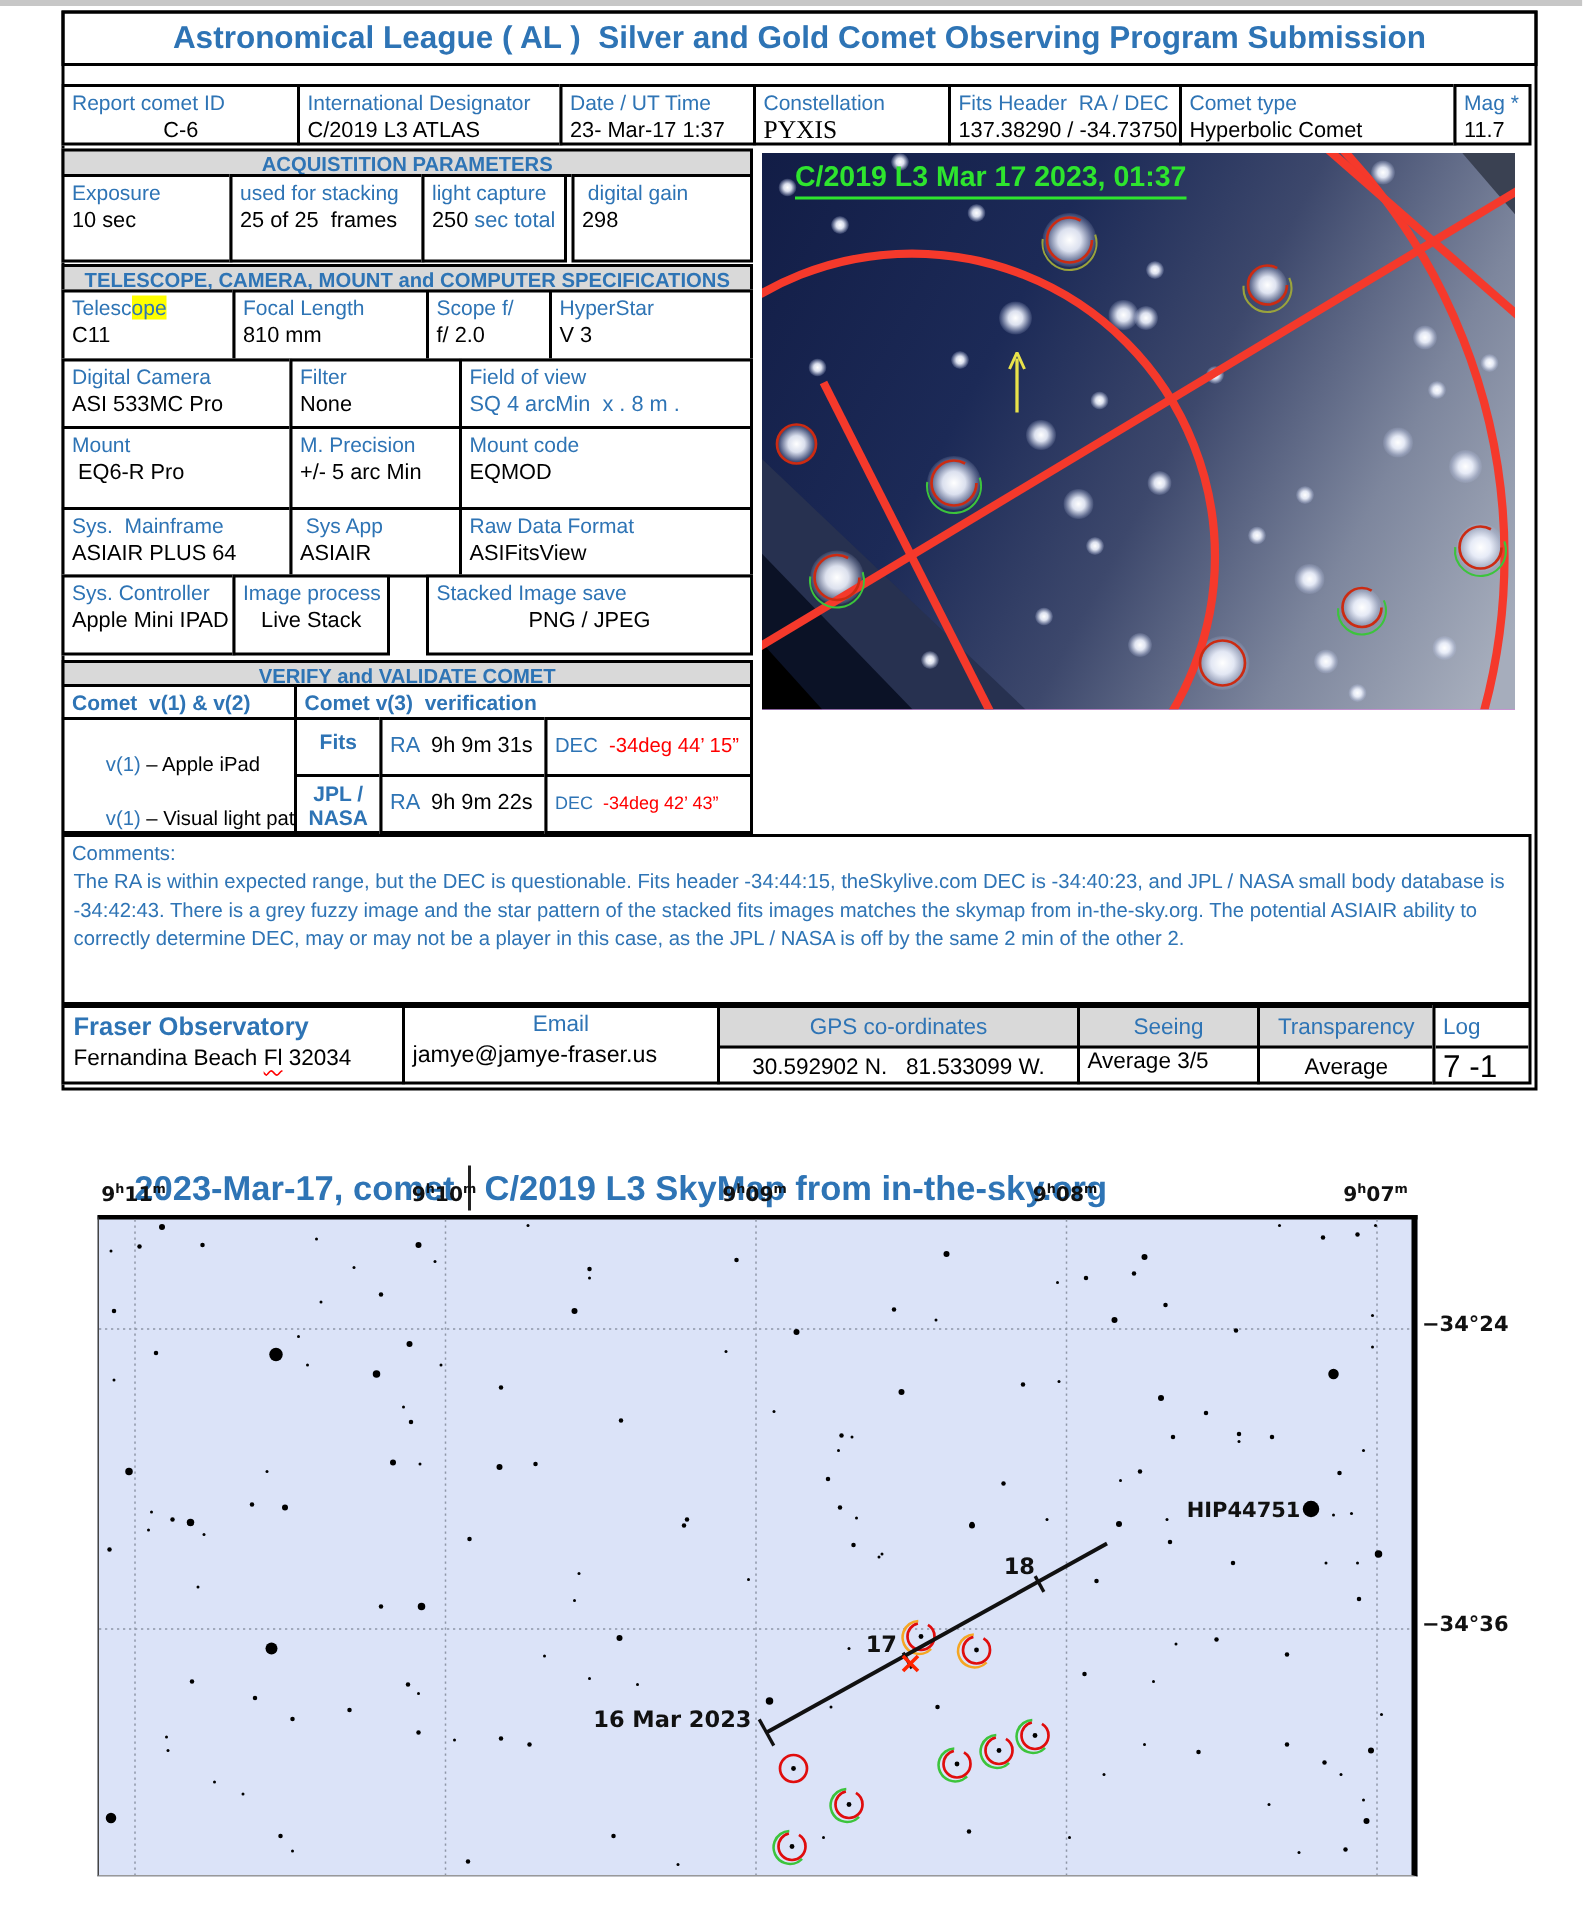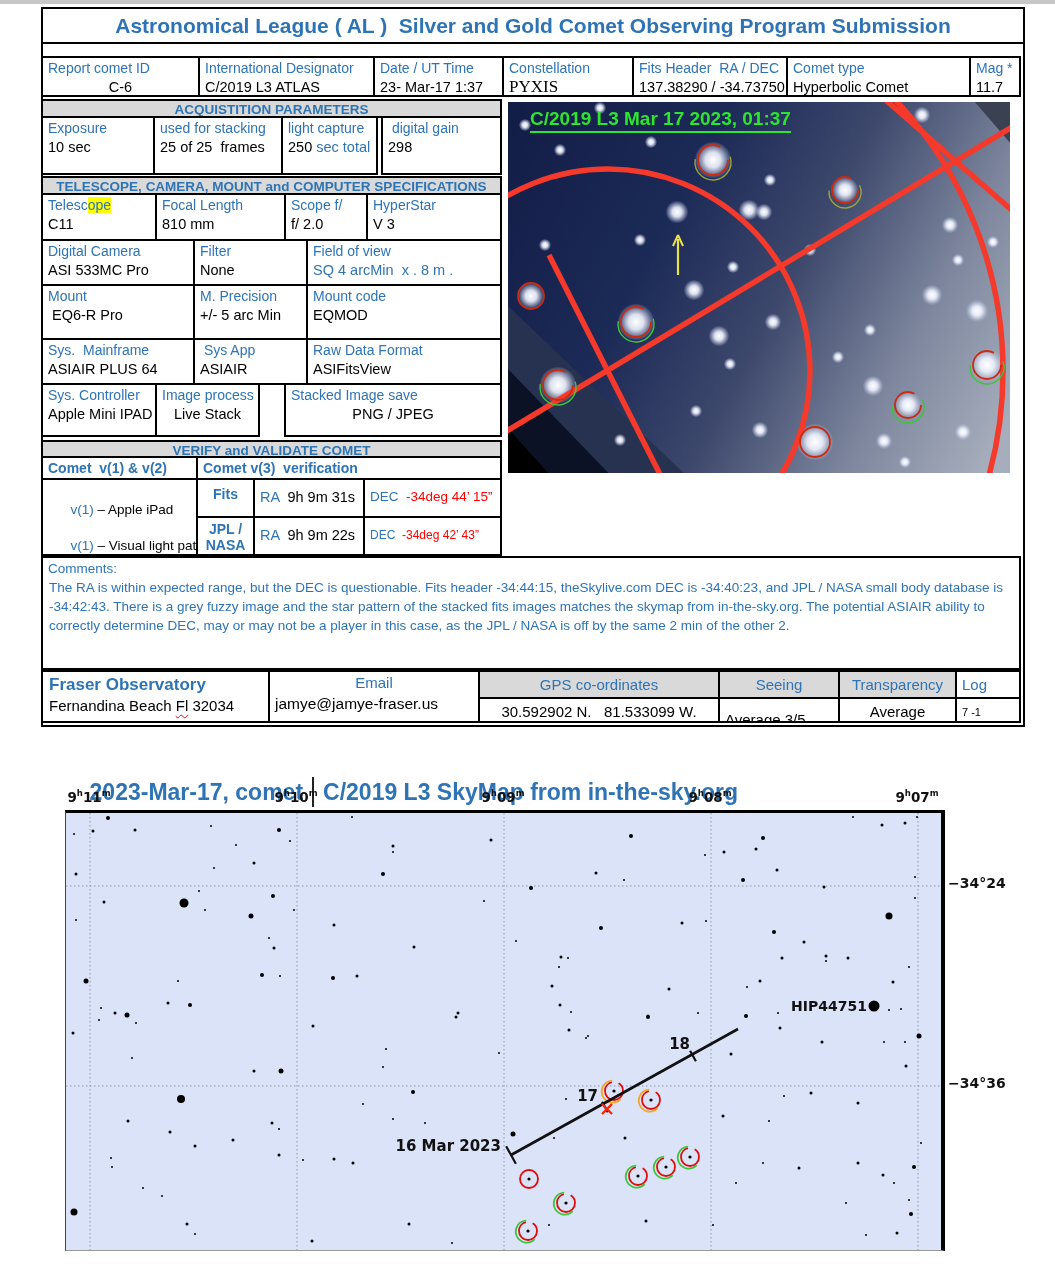--- a/index.html
+++ b/index.html
@@ -217,29 +217,29 @@
   <div class="cell" style="left:268px;top:670px;width:212px;height:53px">
     <div class="lbl ctr" style="font-size:15px">Email</div>
     <div class="val" style="font-size:15.5px;padding-top:4px">jamye@jamye-fraser.us</div>
   </div>
   <div class="cell" style="left:478px;top:670px;width:242px;height:53px;padding:0">
     <div class="ctr bold blue" style="background:#D9D9D9;font-size:15px;height:25px;line-height:25px;border-bottom:2px solid #000;font-weight:normal">GPS co-ordinates</div>
     <div class="val ctr" style="font-size:15px;padding-top:4px">30.592902 N.   81.533099 W.</div>
   </div>
   <div class="cell" style="left:718px;top:670px;width:122px;height:53px;padding:0">
     <div class="ctr blue" style="background:#D9D9D9;font-size:15px;height:25px;line-height:25px;border-bottom:2px solid #000">Seeing</div>
-    <div class="val" style="font-size:15px;padding-top:12px">Average 3/5</div>
+    <div class="val" style="font-size:15px;padding-top:0">Average 3/5</div>
   </div>
   <div class="cell" style="left:838px;top:670px;width:119px;height:53px;padding:0">
     <div class="ctr blue" style="background:#D9D9D9;font-size:15px;height:25px;line-height:25px;border-bottom:2px solid #000">Transparency</div>
     <div class="val ctr" style="font-size:15px;padding-top:4px">Average</div>
   </div>
   <div class="cell" style="left:955px;top:670px;width:66px;height:53px;padding:0">
     <div class="blue" style="font-size:15px;height:25px;line-height:25px;border-bottom:2px solid #000;padding-left:5px">Log</div>
-    <div class="val" style="font-size:11px;padding-top:4px">7 -1</div>
+    <div class="val" style="font-size:21px;padding-top:4px">7 -1</div>
   </div>
 
   <div class="fits">
     <div class="fits-bg"></div>
     <div class="wedge w1"></div>
     <div class="wedge w2"></div>
     <div class="wedge w3"></div>
     <div class="wedge wtr"></div>
     <div id="fits-stars">
         <div class="fstar" style="left: 85.6px; top: -0.4px; width: 12.8px; height: 12.8px;"></div>

